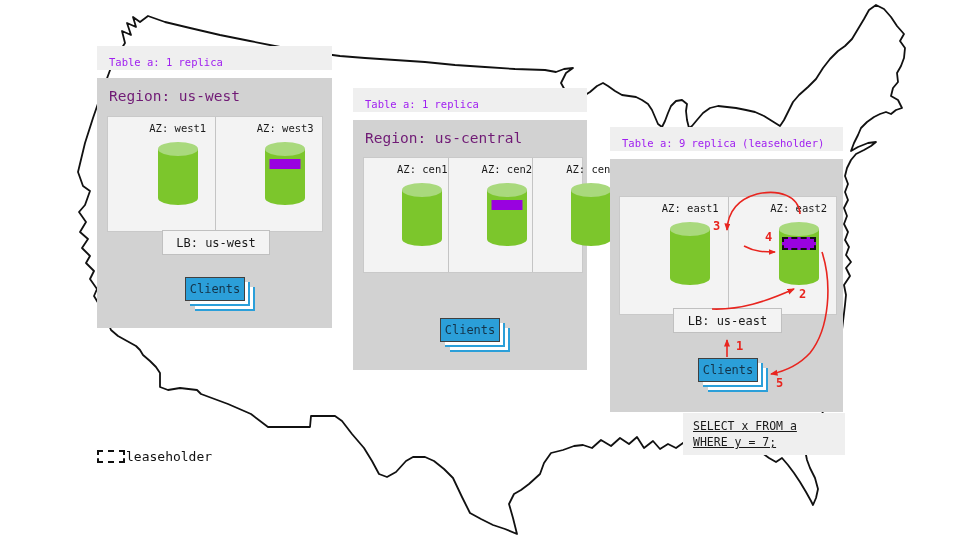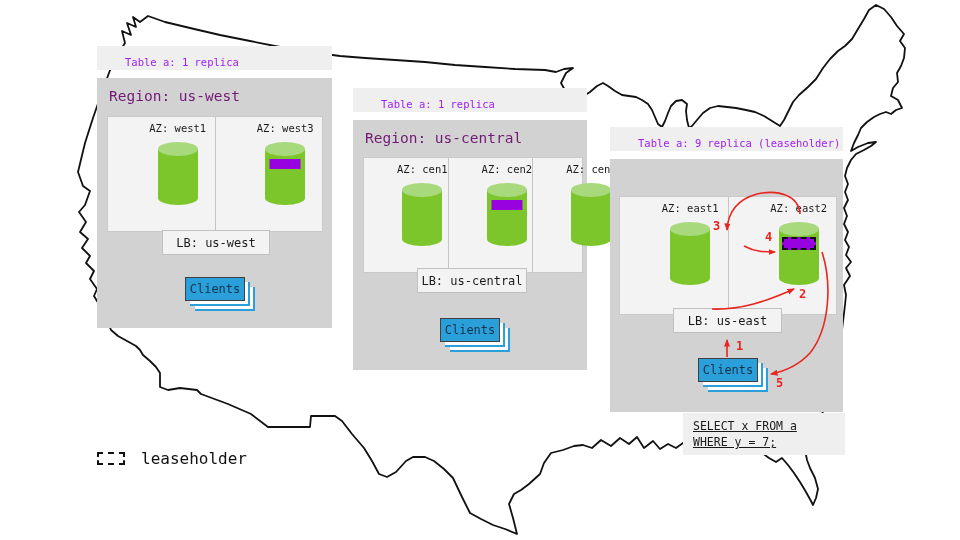--- a/index.html
+++ b/index.html
@@ -1,35 +1,35 @@
 <!DOCTYPE html>
 <html><head>
 <meta charset="utf-8">
 <style>
   html,body{margin:0;padding:0;background:#fff;}
   .stage{position:relative;width:960px;height:540px;overflow:hidden;font-family:"DejaVu Sans Mono",monospace;}
   svg.map{position:absolute;left:0;top:0;z-index:0;}
   svg.flows{position:absolute;left:0;top:0;z-index:6;pointer-events:none;}
   .panel{position:absolute;z-index:2;}
-  .panel-header{background:#efefef;height:24px;line-height:32px;padding:0 28px;font-size:10.5px;color:#a020f0;white-space:nowrap;}
+  .panel-header{background:#efefef;height:24px;line-height:32px;padding:0 12px;font-size:10.5px;color:#a020f0;white-space:nowrap;}
   .panel-body{background:#d2d2d2;position:absolute;left:0;right:0;top:32px;bottom:0;}
   .region-label{position:absolute;left:12px;top:10px;font-size:14.5px;color:#701a75;white-space:nowrap;}
   .az-box{position:absolute;background:#f3f3f3;border:1px solid #c9c9c9;display:flex;}
   .az-col{flex:1 1 0;position:relative;border-right:1px solid #c4c4c4;margin-left:33px;}
   .az-col:last-child{border-right:none;}
   .az-label{text-align:center;margin-top:5px;font-size:10.5px;color:#1a1a1a;white-space:nowrap;}
   .cyl{position:absolute;top:24px;left:50%;transform:translateX(-50%);width:44px;height:66px;}
   .replica-chip{position:absolute;left:50%;transform:translateX(-50%);top:42px;width:31px;height:10px;background:#9902e0;z-index:2;}
   .replica-chip.leaseholder{top:40px;width:30px;height:9px;border:2px dashed #111;}
   .lb-box{position:absolute;background:#f3f3f3;border:1px solid #c0c0c0;font-size:12px;color:#1a1a1a;z-index:3;display:flex;align-items:center;justify-content:center;white-space:nowrap;}
   .clients{position:absolute;background:#2b9fd9;border:1px solid #404040;width:58px;height:22px;display:flex;align-items:center;justify-content:center;font-size:12px;color:#14344a;box-shadow:4px 4px 0 -1px #fff,5px 5px 0 0 #2b9fd9,9px 9px 0 -1px #fff,10px 10px 0 0 #2b9fd9;}
   .query-box{position:absolute;left:683px;top:413px;width:162px;height:42px;background:#efefef;z-index:2;font-size:11.5px;color:#1a1a1a;padding:5px 0 0 10px;box-sizing:border-box;line-height:16px;white-space:nowrap;text-decoration:underline;}
   .legend{position:absolute;left:97px;top:449px;z-index:2;display:flex;align-items:center;}
   .legend-swatch{width:24px;height:9px;border:2px dashed #111;background:#fff;display:inline-block;}
-  .legend-label{font-size:16px;color:#111;margin-left:16px;}
+  .legend-label{font-size:13px;color:#111;margin-left:1px;}
   .flow-label{font-size:12px;font-weight:bold;fill:#e8251f;font-family:"DejaVu Sans Mono",monospace;}
 </style>
 </head>
 <body>
 
 <div class="stage">
 
   <svg class="map" width="960" height="540" viewBox="0 0 960 540">
     <path fill="#ffffff" stroke="#111111" stroke-width="1.8" stroke-linejoin="round" stroke-linecap="round" d="
       M148,16 L140,22 133,17 136,27 127,23 131,35 122,31 125,43
@@ -106,21 +106,20 @@
         <div class="az-col">
           <div class="az-label">AZ: cen3</div>
           <div class="cyl">
             <svg width="44" height="66">
                 <path d="M2,8 L2,57 A20,7 0 0 0 42,57 L42,8 Z" fill="#7cc62c"></path>
                 <ellipse cx="22" cy="8" rx="20" ry="7" fill="#a9d97d"></ellipse>
               </svg>
           </div>
         </div>
       </div>
-      <div class="lb-box" style="left:64px;top:148px;width:108px;height:23px">LB: us-central</div>
       <div class="clients" style="left:87px;top:198px">Clients</div>
     </div>
   </section>
 
   <section class="panel" style="left:610px;top:127px;width:233px;height:285px">
     <header class="panel-header">Table a: 9 replica (leaseholder)</header>
     <div class="panel-body">
       <div class="az-box" style="left:9px;top:37px;width:216px;height:117px">
         <div class="az-col">
           <div class="az-label">AZ: east1</div>

